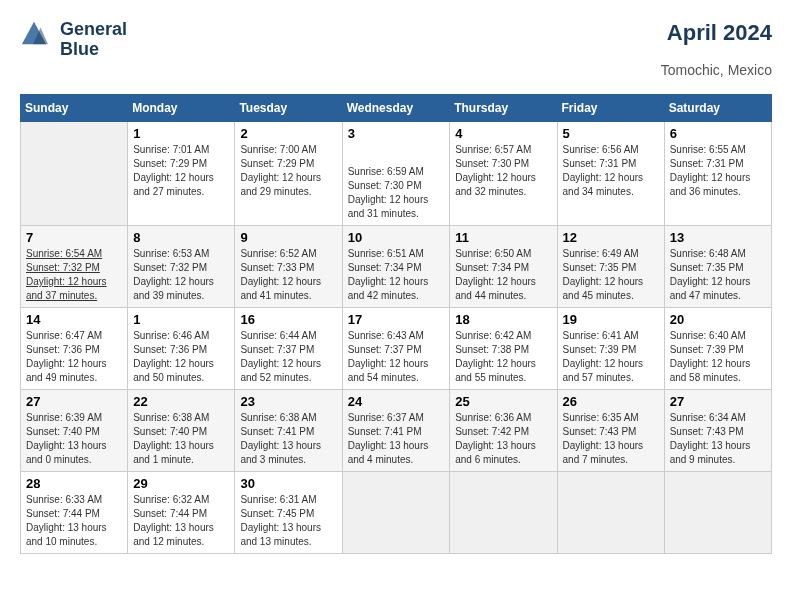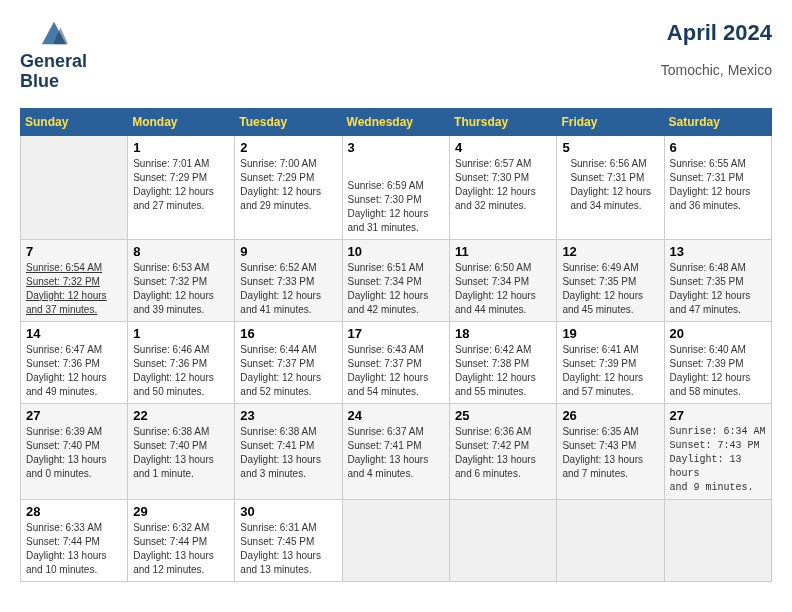--- a/index.html
+++ b/index.html
@@ -11,23 +11,22 @@
       padding: 20px;
     }
     .header {
       display: flex;
       justify-content: space-between;
       align-items: flex-start;
       margin-bottom: 16px;
     }
     .logo {
       display: flex;
-      align-items: center;
-      gap: 4px;
-      flex-direction: column;
+      align-items: flex-start;
+      gap: 12px;
     }
     .logo-text {
       font-size: 18px;
       font-weight: bold;
       color: #1a3a5c;
       line-height: 1.1;
     }
     .logo-text span {
       display: block;
     }
@@ -48,21 +47,21 @@
       color: #555;
       margin-top: 16px;
     }
     table {
       width: 100%;
       border-collapse: collapse;
       font-size: 11px;
     }
     thead tr th {
       background-color: #2a6099;
-      color: #fde047;
+      color: #ffffff;
       padding: 6px 4px;
       text-align: left;
       font-size: 12px;
       font-weight: bold;
       border: 1px solid #2a6099;
     }
     tbody tr td {
       border: 1px solid #ccc;
       vertical-align: top;
       padding: 4px 5px;
@@ -151,21 +150,21 @@
         </td>
         <td>
           <span class="day-number">4</span>
           <div class="day-info" style="white-space: pre-line;">Sunrise: 6:57 AM
 Sunset: 7:30 PM
 Daylight: 12 hours
 and 32 minutes.</div>
         </td>
         <td>
           <span class="day-number">5</span>
-          <div class="day-info" style="white-space: pre-line; margin-left: 8px;">Sunrise: 6:56 AM
+          <div class="day-info" style="white-space: pre-line;">Sunrise: 6:56 AM
 Sunset: 7:31 PM
 Daylight: 12 hours
 and 34 minutes.</div>
         </td>
         <td>
           <span class="day-number">6</span>
           <div class="day-info" style="white-space: pre-line;">Sunrise: 6:55 AM
 Sunset: 7:31 PM
 Daylight: 12 hours
 and 36 minutes.</div>
@@ -311,21 +310,21 @@
         </td>
         <td>
           <span class="day-number">26</span>
           <div class="day-info" style="white-space: pre-line;">Sunrise: 6:35 AM
 Sunset: 7:43 PM
 Daylight: 13 hours
 and 7 minutes.</div>
         </td>
         <td>
           <span class="day-number">27</span>
-          <div class="day-info" style="white-space: pre-line; font-family: Liberation Mono, monospace;">Sunrise: 6:34 AM
+          <div class="day-info" style="white-space: pre-line;">Sunrise: 6:34 AM
 Sunset: 7:43 PM
 Daylight: 13 hours
 and 9 minutes.</div>
         </td>
       </tr>
       <tr>
         <td>
           <span class="day-number">28</span>
           <div class="day-info" style="white-space: pre-line;">Sunrise: 6:33 AM
 Sunset: 7:44 PM

